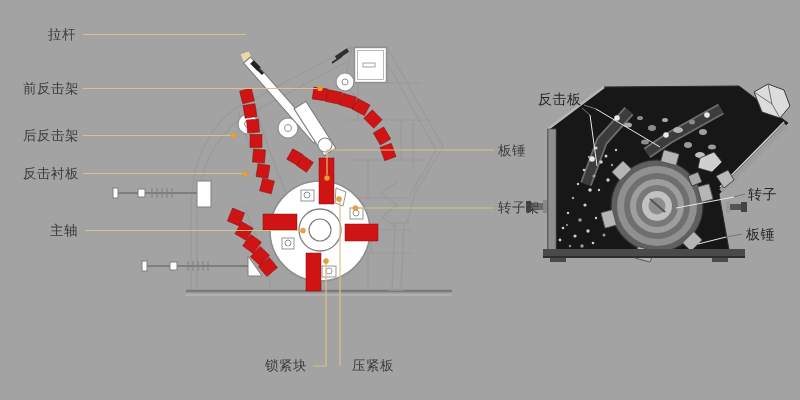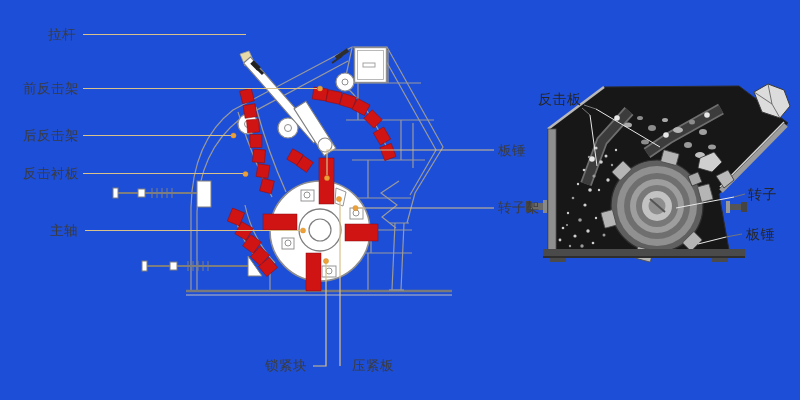--- a/index.html
+++ b/index.html
@@ -1,16 +1,16 @@
 <!DOCTYPE html>
 <html><head>
 <meta charset="utf-8">
 <style>
   html,body{margin:0;padding:0;background:#ffffff;width:800px;height:400px;overflow:hidden;}
-  .figure{position:relative;width:800px;height:400px;background:#1d4ed8;}
+  .figure{position:relative;width:800px;height:400px;background:#a3a3a3;}
   svg{display:block;}
   .lbl{font-family:"Liberation Serif","DejaVu Serif",serif;font-size:13.5px;letter-spacing:0.5px;fill:#3b3b3b;}
   .lbl-photo{font-family:"Liberation Serif","DejaVu Serif",serif;font-size:14px;letter-spacing:0.5px;fill:#262626;}
   .mline{stroke:#9a9a9a;fill:none;stroke-width:1.2;}
   .leader{stroke:#d8c18a;stroke-width:1.2;fill:none;}
   .dot{fill:#eda03a;stroke:#d18a22;stroke-width:0.4;}
   .red{fill:#d01313;stroke:#8a0c0c;stroke-width:0.5;}
   .clamp{fill:#ffffff;stroke:#8a8a8a;stroke-width:0.9;}
 </style>
 </head>

